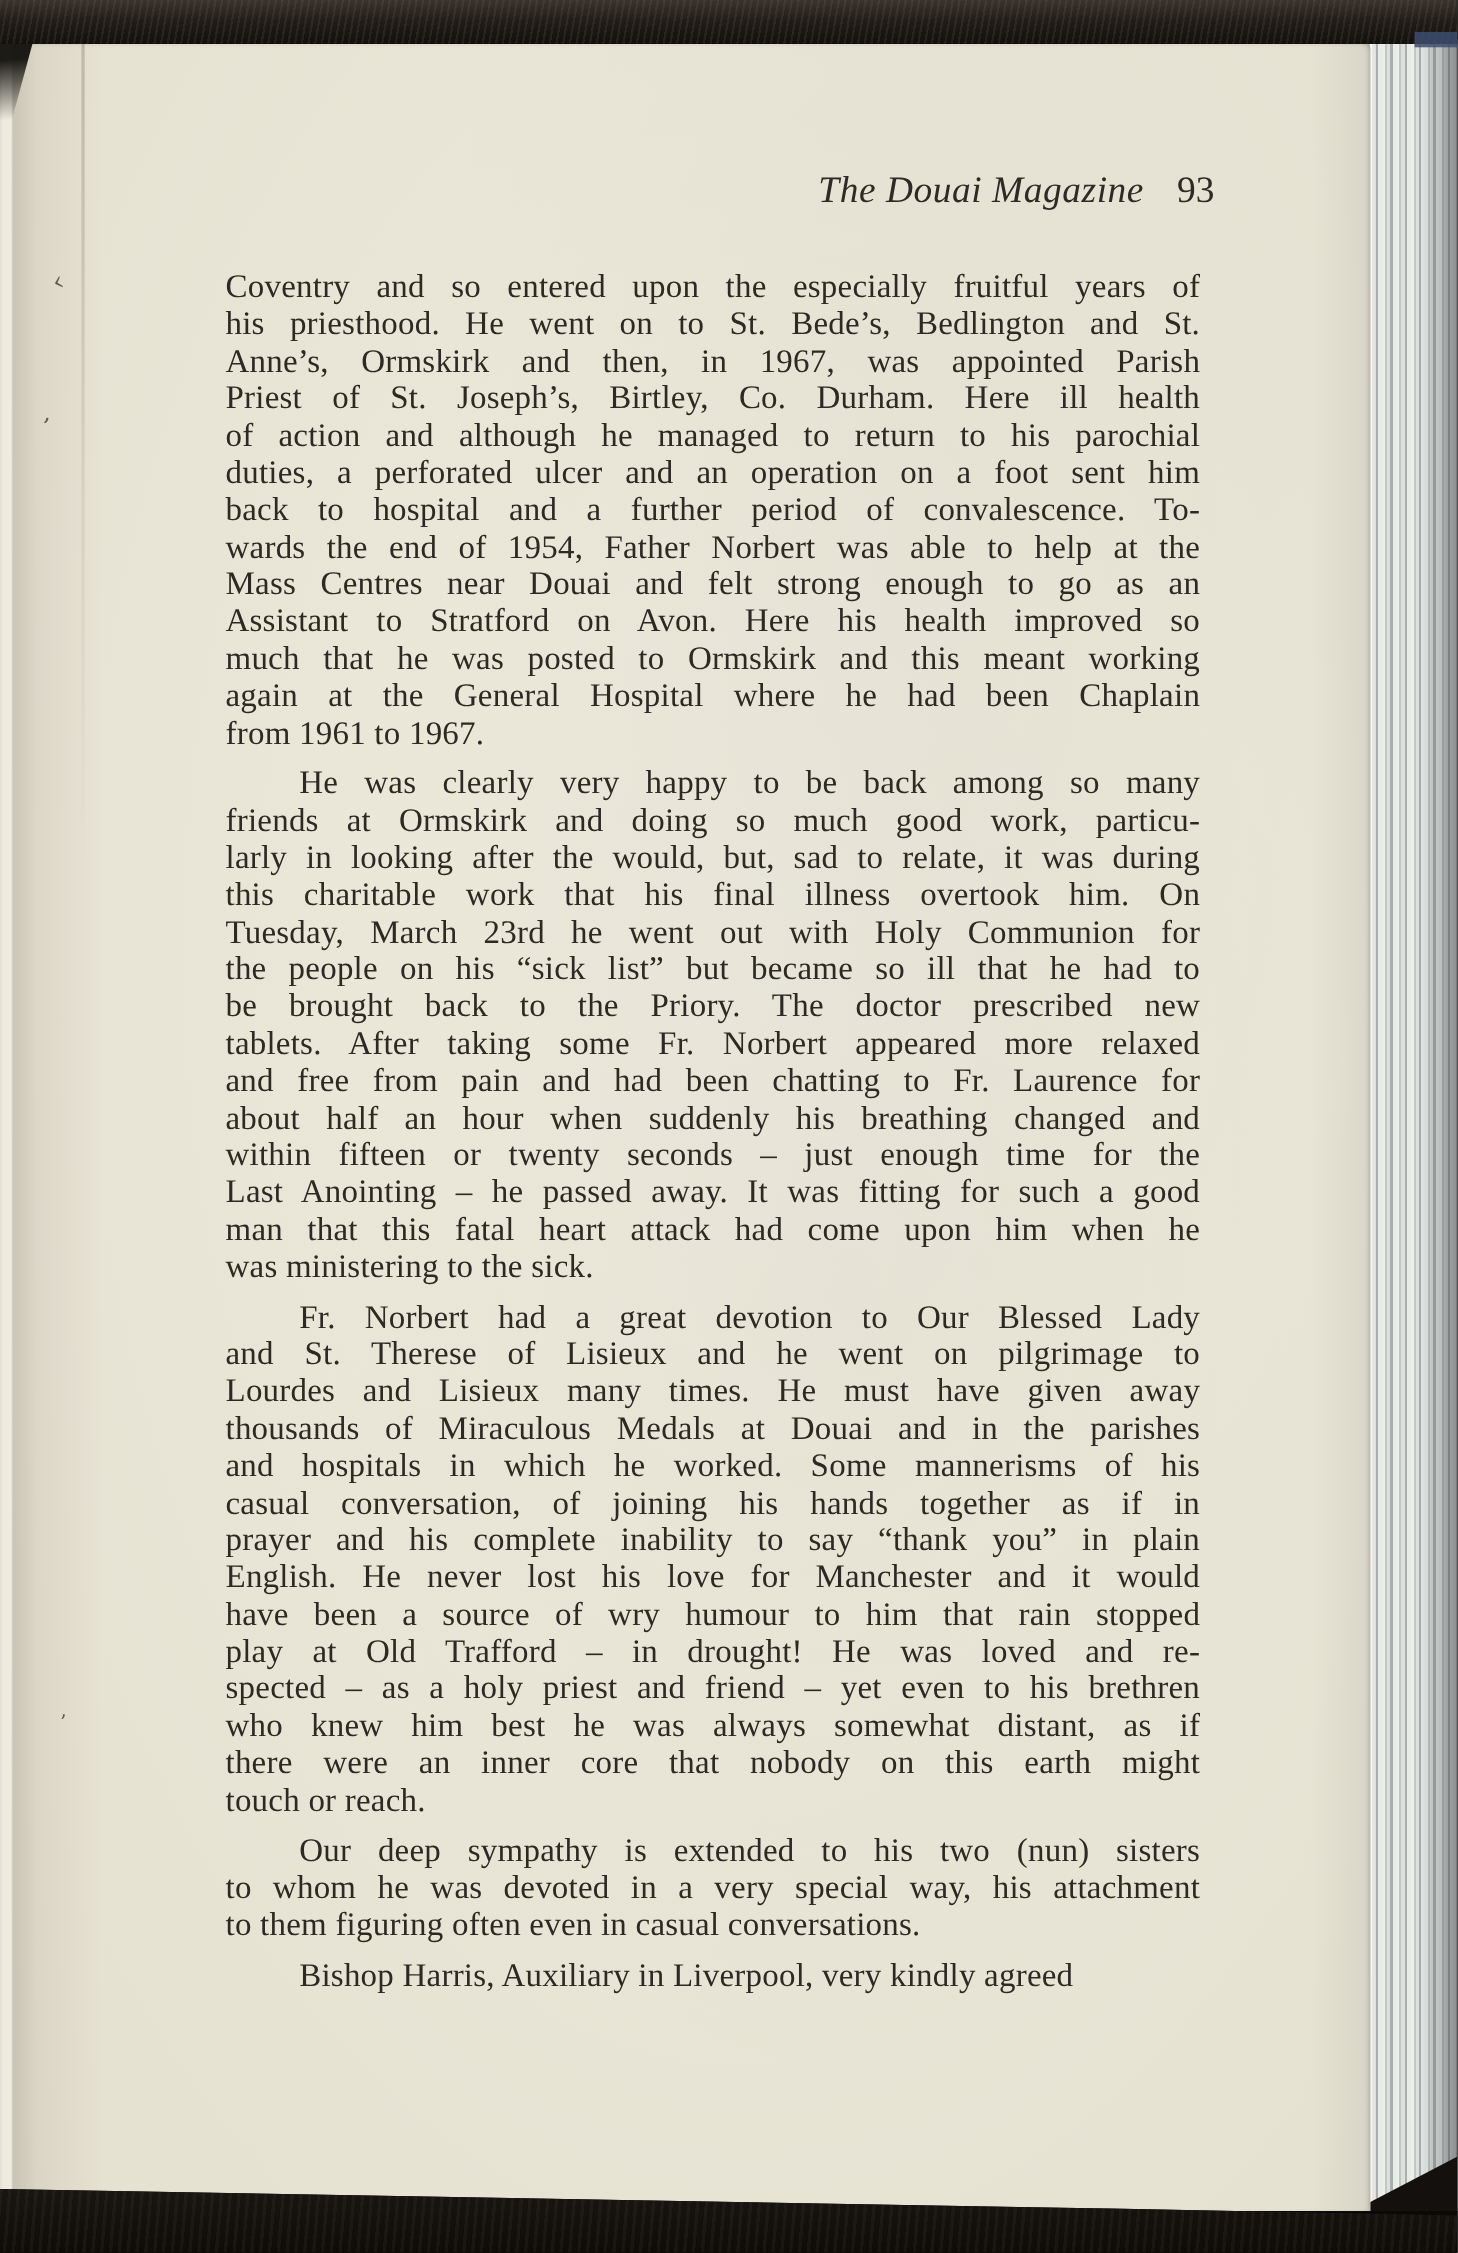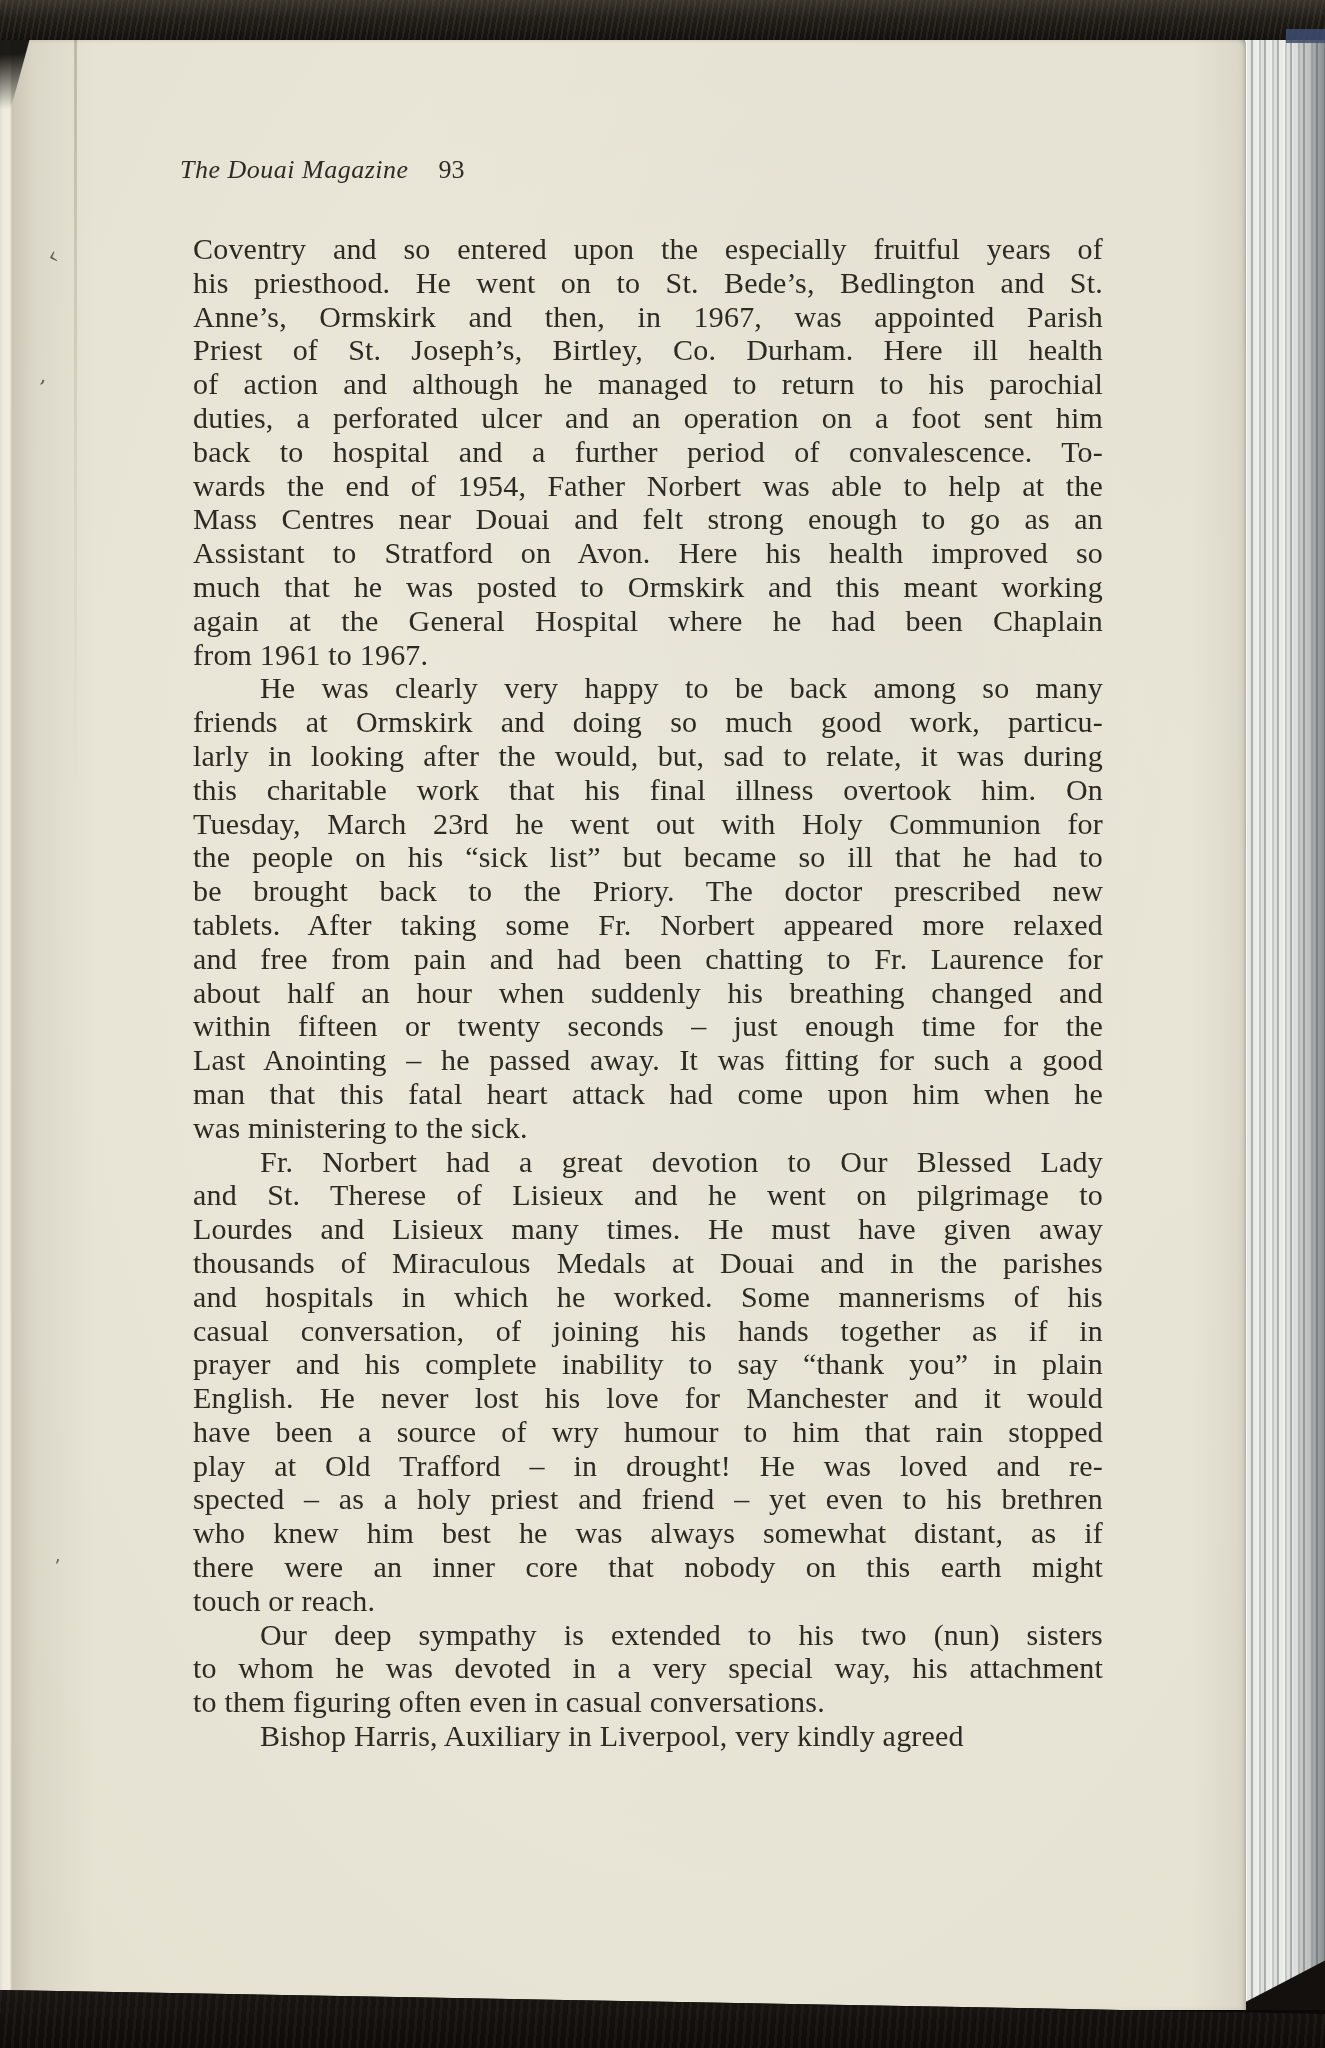--- a/index.html
+++ b/index.html
@@ -66,30 +66,30 @@
     background-image:
       radial-gradient(ellipse at 68% 22%, rgba(140,150,138,0.06), rgba(0,0,0,0) 40%),
       radial-gradient(ellipse at 62% 58%, rgba(140,150,138,0.05), rgba(0,0,0,0) 45%);
   }
   .crease {
     position:absolute; left:74px; top:0; width:3px; height:760px; z-index:4;
     background:linear-gradient(180deg, rgba(95,85,62,0.28) 0%, rgba(95,85,62,0.10) 55%, rgba(95,85,62,0) 100%);
   }
   
   .page-header {
-    position:absolute; left:180px; top:119px; width:910px; z-index:5;
-    text-align:left; font-size:26px; color:#2e2b26; white-space:nowrap;
+    position:absolute; left:194px; top:119px; width:910px; z-index:5;
+    text-align:right; font-size:34px; color:#2e2b26; white-space:nowrap;
   }
   .journal-title { font-style:italic; letter-spacing:0.5px; }
   .page-number { display:inline-block; margin-left:30px; font-style:normal; }
   .page-body {
     position:absolute; left:193px; top:196px; width:910px; z-index:5;
     font-size:30px; line-height:33.8px; color:#2d2a24; letter-spacing:0.2px;
   }
-  .para { margin:0; }
+  .para { margin:12px; }
   .line { text-align:justify; text-align-last:justify; }
   .line.last { text-align-last:left;font-family:Liberation Serif, serif; }
   .para.indent .line:first-child { text-indent:67px; }
   
   .margin-mark {
     position:absolute; z-index:6; color:rgba(64,57,45,0.8);
     font-family:"DejaVu Serif",serif; line-height:1;
   }
 </style>
 </head>

